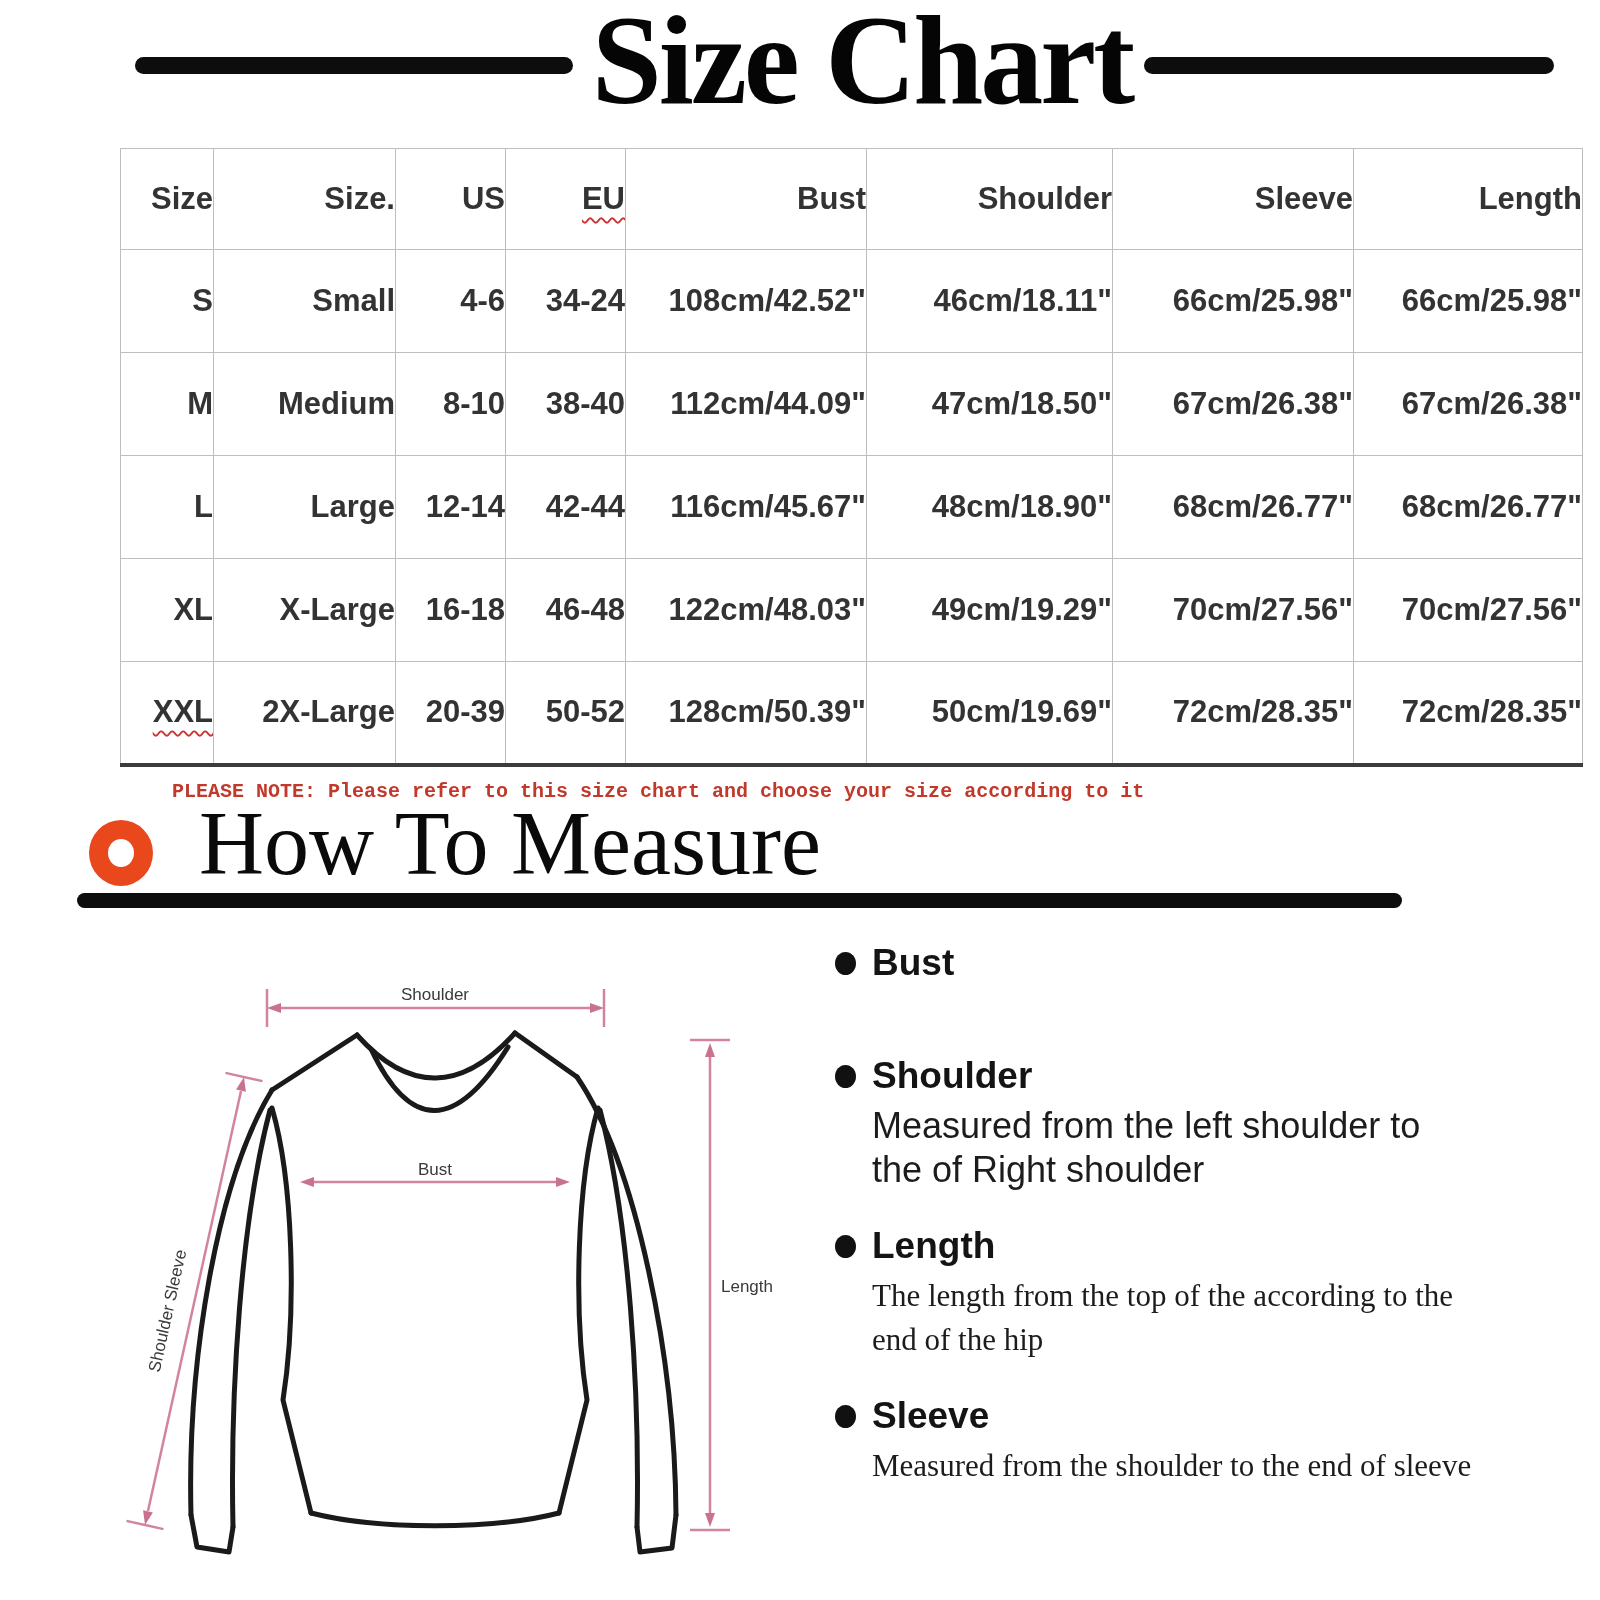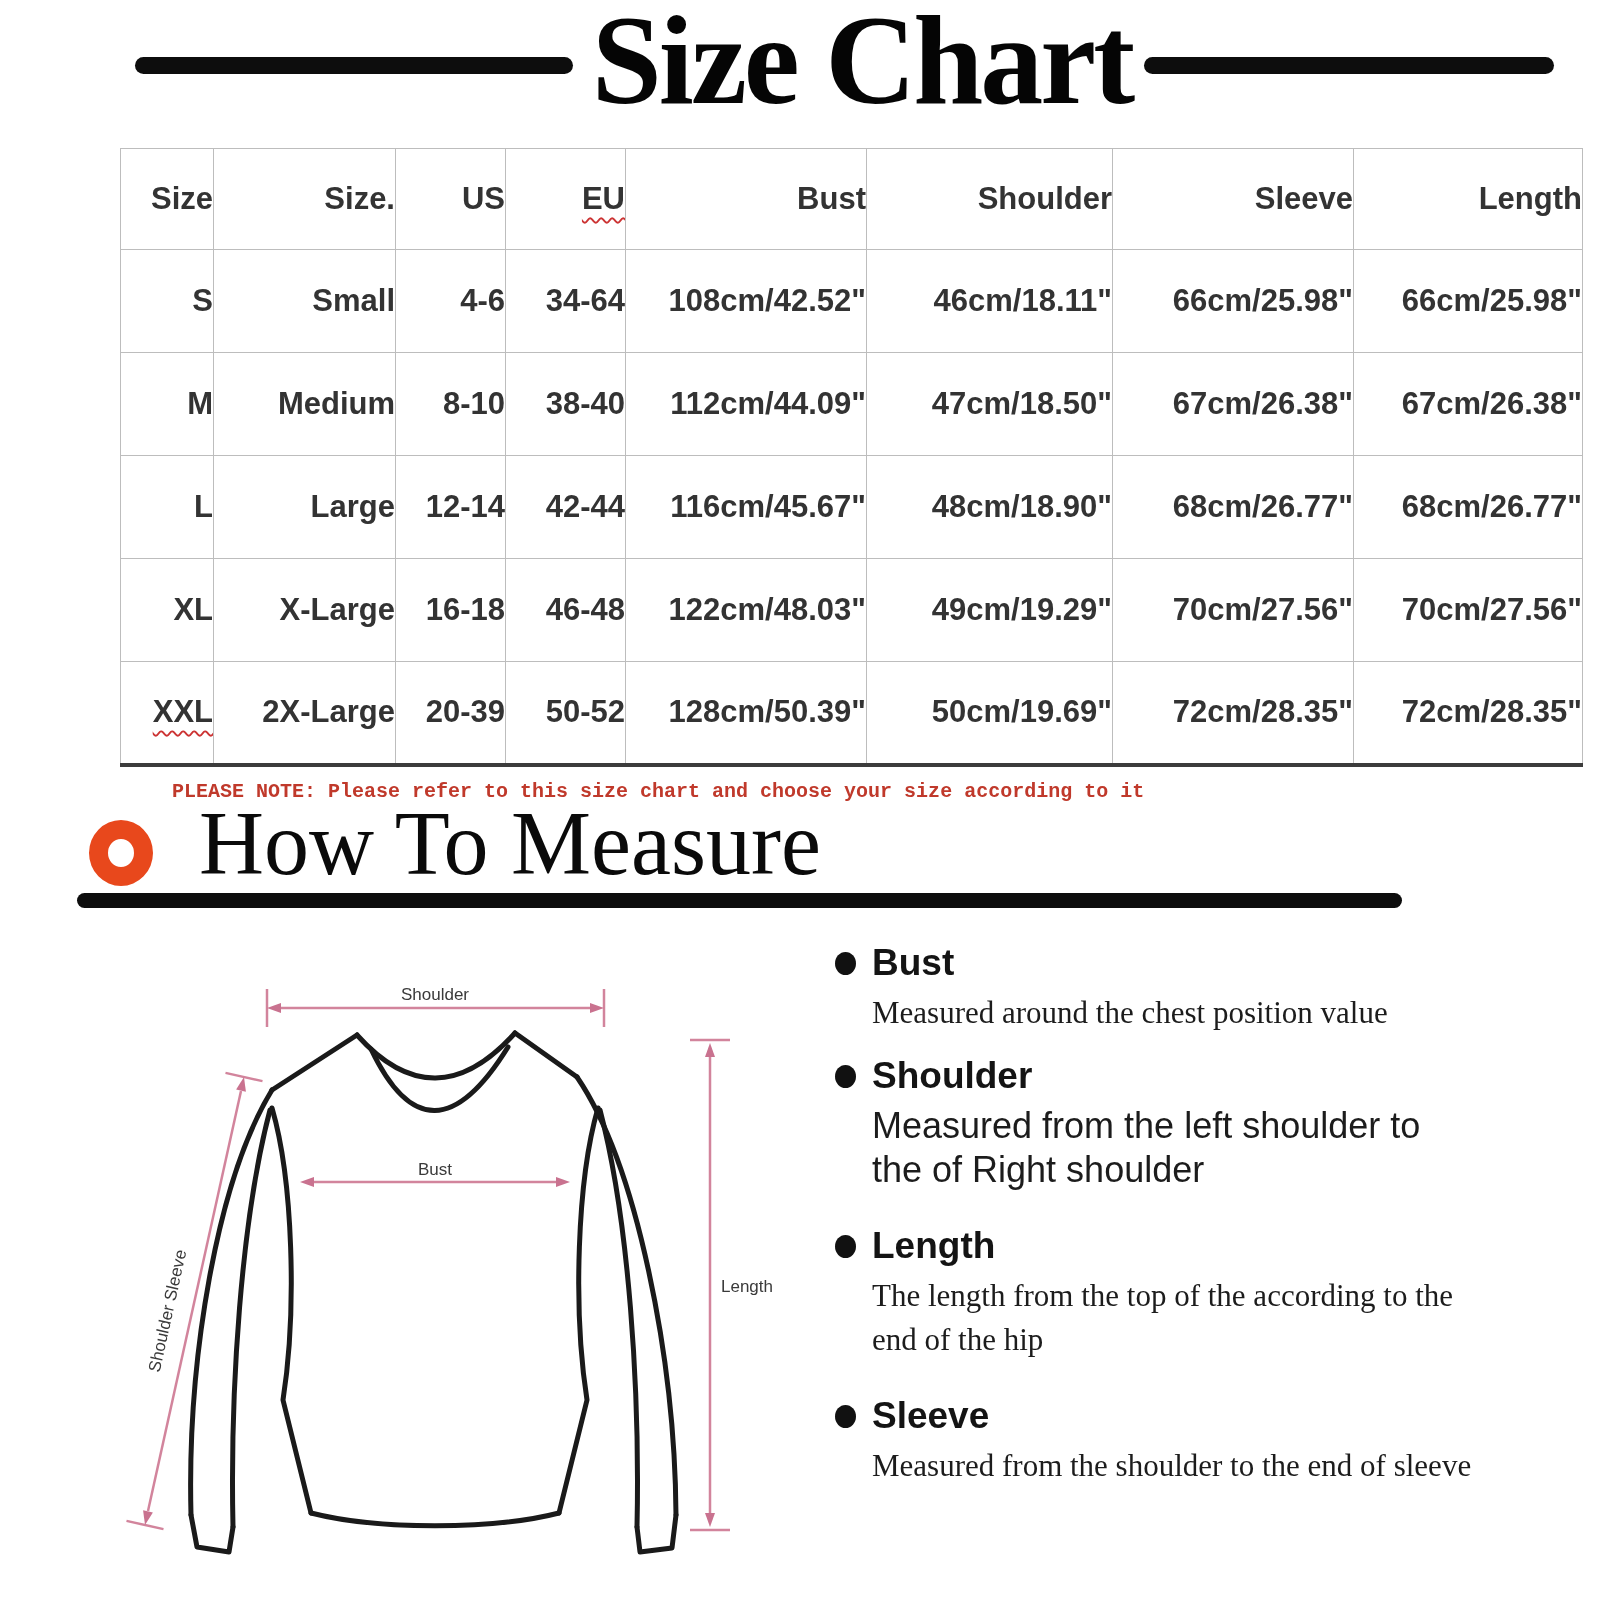--- a/index.html
+++ b/index.html
@@ -81,21 +81,21 @@
         <th>Shoulder</th>
         <th>Sleeve</th>
         <th>Length</th>
       </tr>
     </thead>
     <tbody>
       <tr>
         <td>S</td>
         <td>Small</td>
         <td>4-6</td>
-        <td>34-64</td>
+        <td>34-24</td>
         <td>108cm/42.52"</td>
         <td>46cm/18.11"</td>
         <td>66cm/25.98"</td>
         <td>66cm/25.98"</td>
       </tr>
       <tr>
         <td>M</td>
         <td>Medium</td>
         <td>8-10</td>
         <td>38-40</td>
@@ -188,21 +188,20 @@
     <text x="348" y="245" text-anchor="middle">Bust</text>
     <text x="634" y="362" text-anchor="start">Length</text>
     <text transform="translate(86,382) rotate(-77.5)" text-anchor="middle">Shoulder Sleeve</text>
   </svg>
 
   <div class="m-item" style="top:942px">
     <div class="m-head">
       <span class="m-dot"></span>
       <span class="m-name">Bust</span>
     </div>
-    <div class="m-desc">Measured around the chest position value</div>
   </div>
 
   <div class="m-item mono" style="top:1055px">
     <div class="m-head">
       <span class="m-dot"></span>
       <span class="m-name">Shoulder</span>
     </div>
     <div class="m-desc" style="width:580px">Measured from the left shoulder to the of Right shoulder</div>
   </div>
 

